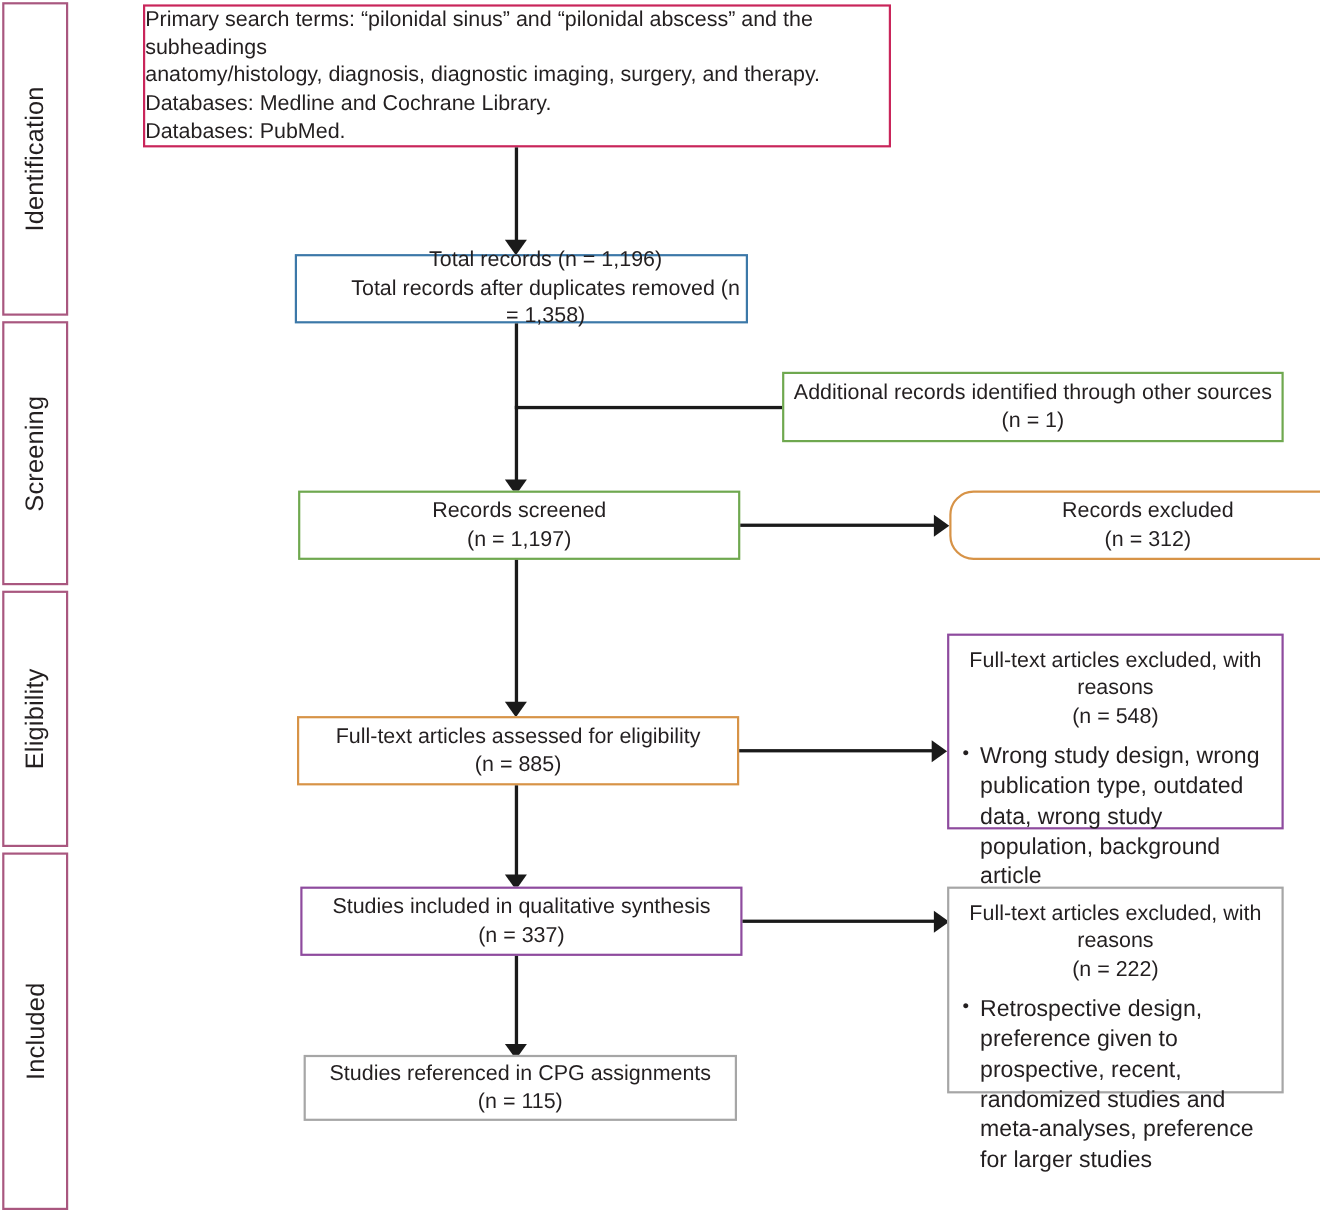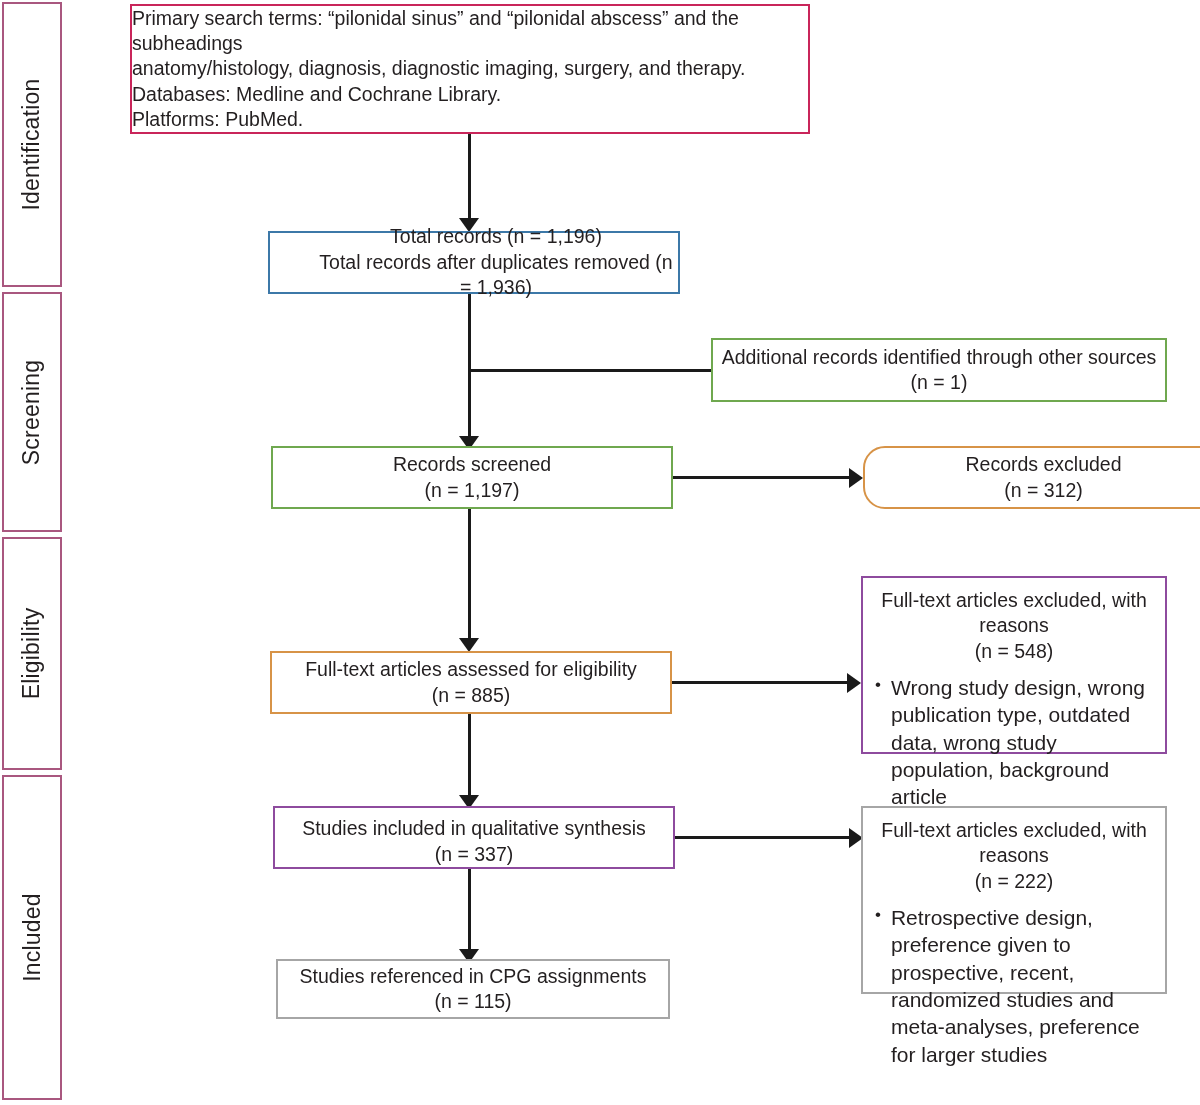--- a/index.html
+++ b/index.html
@@ -123,29 +123,29 @@
   </div>
 
   <div class="stage-box" style="left:2px; top:775px; width:60px; height:325px;">
     <span class="stage-label">Included</span>
   </div>
 
   <div class="node left-text b-crimson" style="left:130px; top:4px; width:680px; height:130px; padding:8px 0;">
     <div class="node-line">Primary search terms: “pilonidal sinus” and “pilonidal abscess” and the subheadings</div>
     <div class="node-line">anatomy/histology, diagnosis, diagnostic imaging, surgery, and therapy.</div>
     <div class="node-line">Databases: Medline and Cochrane Library.</div>
-    <div class="node-line">Platforms: PubMed.</div>
+    <div class="node-line">Databases: PubMed.</div>
   </div>
 
   <div class="conn conv conn-v" style="left:468px; top:134px; width:3px; height:87px;"></div>
   <div class="arrow-down" style="left:459px; top:218px;"></div>
 
   <div class="node center-text b-blue" style="left:268px; top:231px; width:412px; height:63px;">
     <div class="node-line">Total records (n = 1,196)</div>
-    <div class="node-line">Total records after duplicates removed (n = 1,936)</div>
+    <div class="node-line">Total records after duplicates removed (n = 1,358)</div>
   </div>
 
   <div class="conn conn-v" style="left:468px; top:294px; width:3px; height:152px;"></div>
   <div class="arrow-down" style="left:459px; top:436px;"></div>
 
   <div class="conn conn-h" style="left:468px; top:369px; width:245px; height:3px;"></div>
 
   <div class="node center-text b-green" style="left:711px; top:338px; width:456px; height:64px;">
     <div class="node-line">Additional records identified through other sources</div>
     <div class="node-line">(n = 1)</div>
@@ -180,21 +180,21 @@
     <div class="node-line">(n = 548)</div>
     <div class="bullet-row">
       <span class="bullet-dot">•</span>
       <span class="bullet-text">Wrong study design, wrong publication type, outdated data, wrong study population, background article</span>
     </div>
   </div>
 
   <div class="conn conn-v" style="left:468px; top:714px; width:3px; height:89px;"></div>
   <div class="arrow-down" style="left:459px; top:795px;"></div>
 
-  <div class="node center-text b-purple" style="left:273px; top:806px; width:402px; height:63px;justify-content:flex-end;">
+  <div class="node center-text b-purple" style="left:273px; top:806px; width:402px; height:63px;">
     <div class="node-line">Studies included in qualitative synthesis</div>
     <div class="node-line">(n = 337)</div>
   </div>
 
   <div class="conn conn-h" style="left:675px; top:836px; width:176px; height:3px;"></div>
   <div class="arrow-right" style="left:849px; top:828px;"></div>
 
   <div class="node center-text b-grey" style="left:861px; top:806px; width:306px; height:188px; padding:10px 8px 10px 8px; justify-content:flex-start;">
     <div class="node-line">Full-text articles excluded, with reasons</div>
     <div class="node-line">(n = 222)</div>

